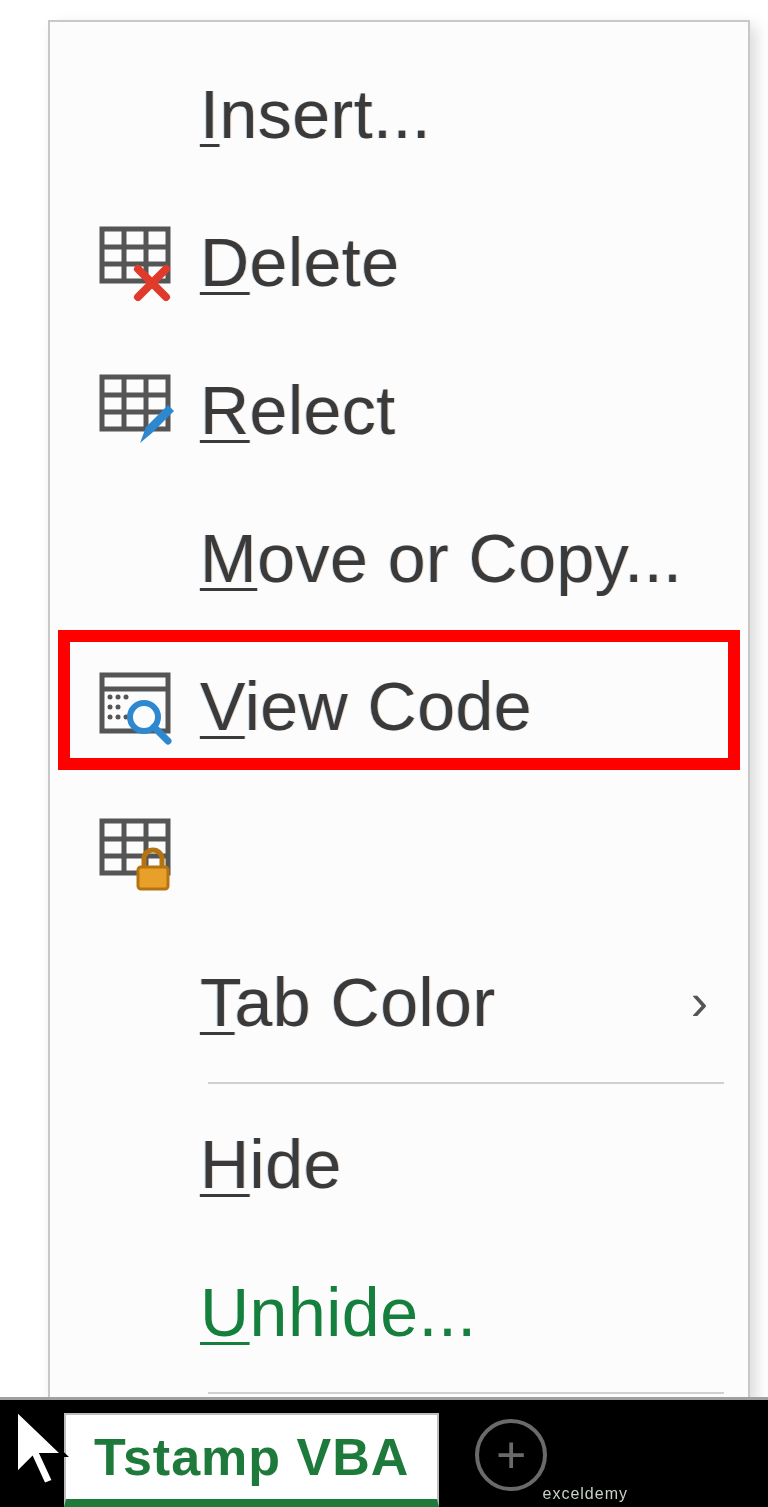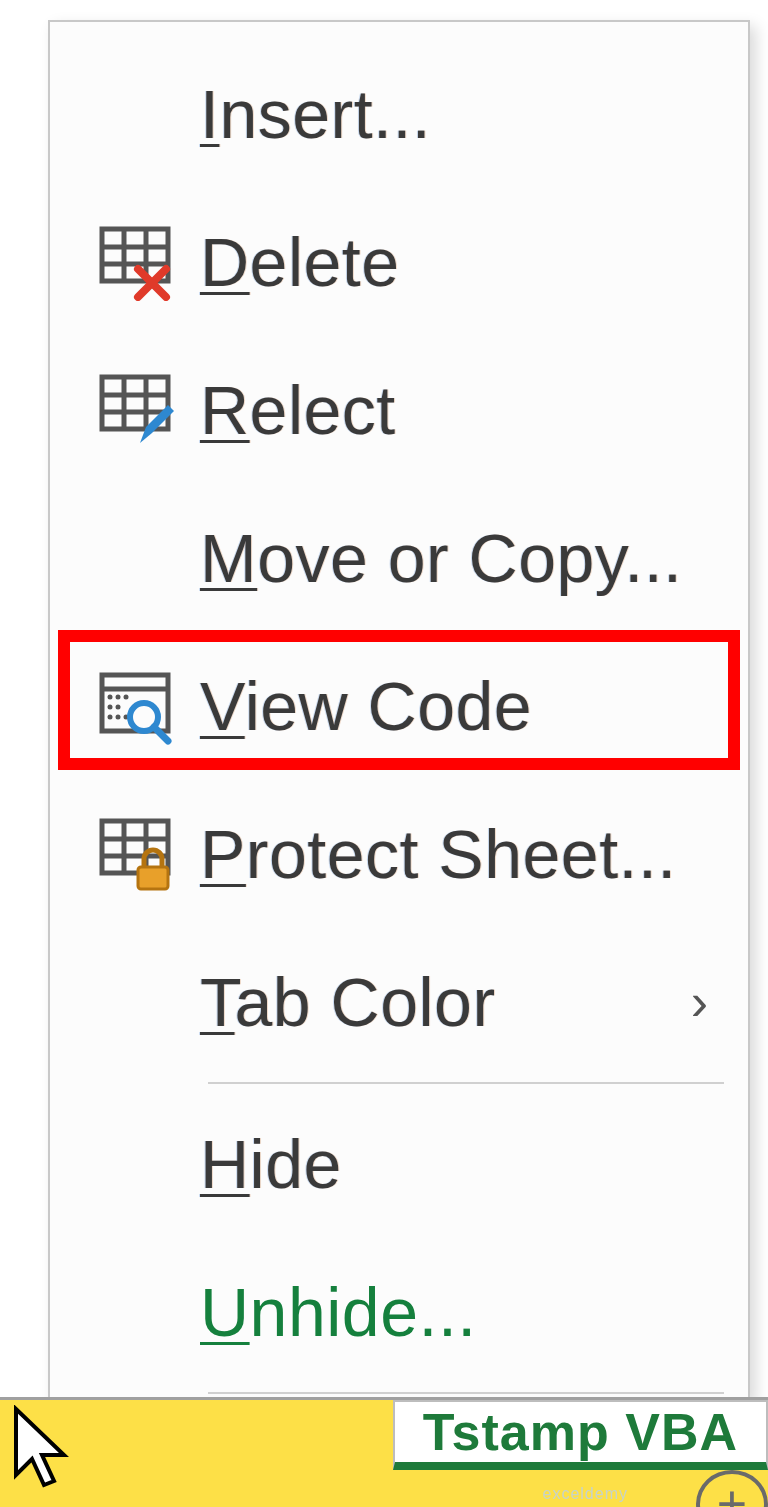--- a/index.html
+++ b/index.html
@@ -75,25 +75,24 @@
     border: 12px solid #ff0000;
     pointer-events: none;
   }
   
   .tabbar {
     position: absolute;
     left: 0;
     bottom: 0;
     width: 768px;
     height: 110px;
-    background: #fde047;
+    background: #000000;
     border-top: 3px solid #a0a0a0;
     display: flex;
     align-items: flex-end;
-    flex-direction: column;
   }
   .cursor {
     position: absolute;
     left: 10px;
     bottom: 12px;
     z-index: 5;
   }
   .tab {
     margin-left: 64px;
     height: 94px;
@@ -204,21 +203,20 @@
         <svg width="78" height="78" viewBox="0 0 78 78">
           <rect x="6" y="6" width="66" height="52" fill="none" stroke="#555" stroke-width="5"></rect>
           <line x1="6" y1="24" x2="72" y2="24" stroke="#555" stroke-width="5"></line>
           <line x1="6" y1="41" x2="72" y2="41" stroke="#555" stroke-width="5"></line>
           <line x1="28" y1="6" x2="28" y2="58" stroke="#555" stroke-width="5"></line>
           <line x1="50" y1="6" x2="50" y2="58" stroke="#555" stroke-width="5"></line>
           <rect x="42" y="52" width="30" height="22" rx="3" fill="#e8a02a" stroke="#b57410" stroke-width="3"></rect>
           <path d="M48 52 v-8 a9 9 0 0 1 18 0 v8" fill="none" stroke="#b57410" stroke-width="5"></path>
         </svg>
       </span>
-      <span class="label"><span class="accel">P</span><span>rotect Sheet...</span></span>
     </div>
 
     <div class="item">
       <span class="icon-slot"></span>
       <span class="label"><span class="accel">T</span><span>ab Color</span></span>
       <span class="submenu-arrow">›</span>
     </div>
 
     <div class="sep"></div>
 

